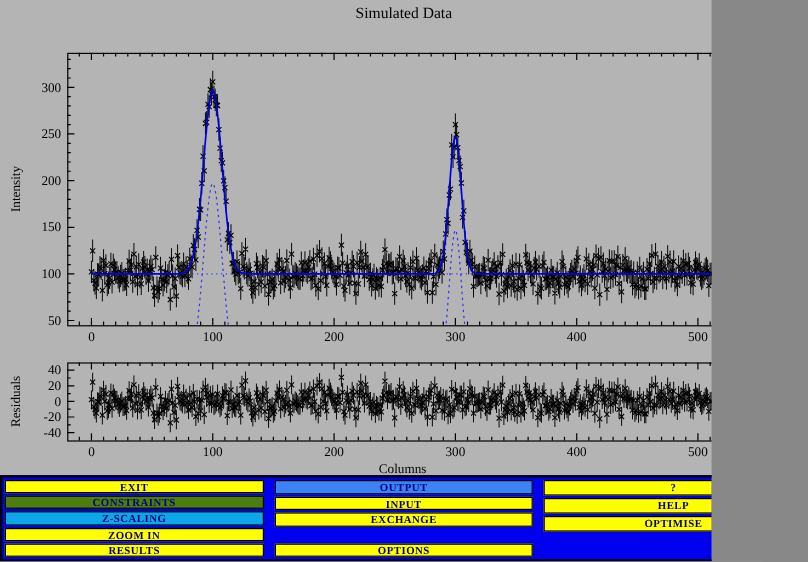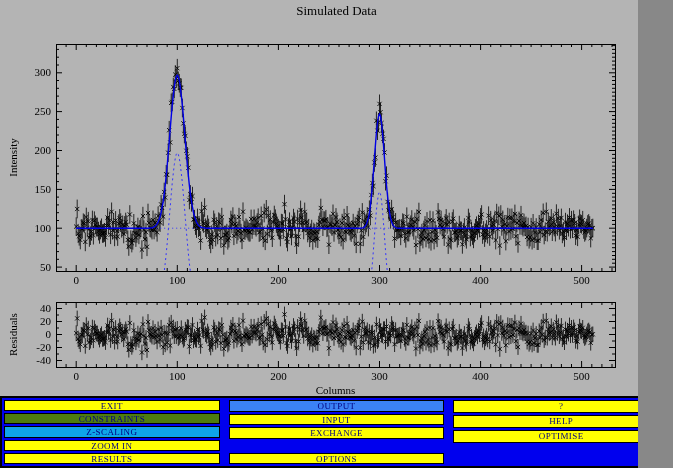--- a/index.html
+++ b/index.html
@@ -1,38 +1,38 @@
 <!DOCTYPE html>
 <html><head>
 <meta charset="utf-8">
 <style>
   html,body{margin:0;padding:0;background:#888;}
   .window{
-    position:relative;width:638px;height:468px;overflow:hidden;
+    position:relative;width:593px;height:468px;overflow:hidden;
     background:#b4b4b4;font-family:"Liberation Serif","DejaVu Serif",serif;
   }
   .plot-title{
     position:absolute;top:3px;left:0;width:673px;text-align:center;
     font-size:13px;color:#000;
   }
   #plot-svg{position:absolute;top:0;left:0;}
   #plot-svg text{
     font-family:"Liberation Serif","DejaVu Serif",serif;
     font-size:11px;fill:#000;
   }
   .panel{
     position:absolute;left:0;bottom:0;width:673px;height:72px;
     box-sizing:border-box;border:2px solid #000;
     display:flex;gap:9px;padding:2px;
   }
   .panel-col{flex:1;display:flex;flex-direction:column;gap:2px;min-width:0;}
   .pbtn{
     height:11px;line-height:11px;border:1px solid #000;box-sizing:content-box;
     text-align:center;font-family:"Liberation Serif","DejaVu Serif",serif;
-    font-size:9px;font-weight:normal;letter-spacing:0.4px;cursor:pointer;
+    font-size:9px;font-weight:bold;letter-spacing:0.4px;cursor:pointer;
     overflow:hidden;white-space:nowrap;
   }
 </style>
 </head>
 <body>
 
 <div class="window" style="background: rgb(180, 180, 180);">
   <div class="plot-title">Simulated Data</div>
   <svg id="plot-svg" width="673" height="396">
       <g>

